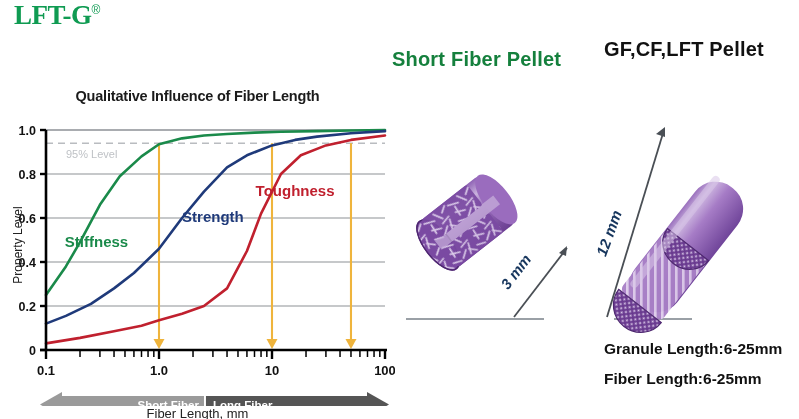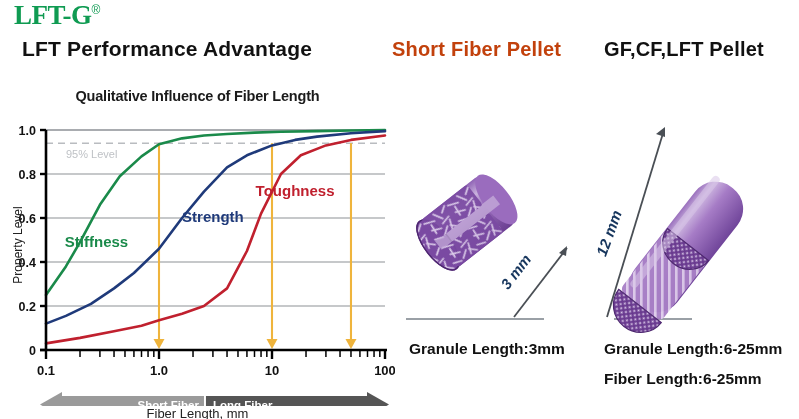--- a/index.html
+++ b/index.html
@@ -11,21 +11,21 @@
   
   .logo{position:absolute;left:14px;top:2px;font-family:"Liberation Serif", serif;
         font-weight:bold;font-size:27px;color:#0f9b52;letter-spacing:-0.5px;
         line-height:1;}
   .logo .reg{font-size:12px;vertical-align:super;font-family:"Liberation Sans",sans-serif;
         font-weight:normal;}
 
   
   .h-left{position:absolute;left:22px;top:37px;font-size:21px;font-weight:bold;color:#111;
           letter-spacing:.2px;white-space:nowrap;}
-  .h-mid{position:absolute;left:392px;top:38px;font-size:20px;font-weight:bold;color:#c2410c;
+  .h-mid{position:absolute;left:392px;top:48px;font-size:20px;font-weight:bold;color:#15803d;
           letter-spacing:.2px;white-space:nowrap;}
   .h-right{position:absolute;left:604px;top:38px;font-size:20px;font-weight:bold;color:#111;
           letter-spacing:.2px;white-space:nowrap;}
 
   
   .chart-wrap{position:absolute;left:0;top:76px;width:395px;height:341px;margin-top:12px;}
   .c-title{position:absolute;left:0;top:0;width:395px;text-align:center;
            font-size:14.5px;font-weight:bold;color:#1b1b1b;letter-spacing:-.2px;}
   .c-sub{position:absolute;left:0;top:20px;width:395px;text-align:center;
          font-size:11.5px;color:#2a2a2a;}
@@ -47,21 +47,20 @@
 </style>
 </head>
 <body>
 
 <div class="root">
 
   <div class="logo">
     <span>LFT-G</span><span class="reg">®</span>
   </div>
 
-  <div class="h-left">LFT Performance Advantage</div>
   <div class="h-mid">Short Fiber Pellet</div>
   <div class="h-right">GF,CF,LFT Pellet</div>
 
   <div class="chart-wrap">
     <div class="c-title">Qualitative Influence of Fiber Length</div>
     <div class="ylab">Property Level</div>
     <div class="xlab">Fiber Length, mm</div>
     <svg class="plot-svg" id="plot" width="395" height="284">
         <line x1="46" y1="184" x2="385" y2="184" stroke="#8d9196" stroke-width="1.2"></line>
         <line x1="46" y1="140" x2="385" y2="140" stroke="#8d9196" stroke-width="1.2"></line>
@@ -203,17 +202,16 @@
           <path d="M 0,-27 A 26,27 0 0 0 0,27 Z" fill="url(#dots)" stroke="#4e2870" stroke-width="1.2"></path>
           <path d="M 78,-26 A 24,26 0 0 0 78,26 Z" fill="url(#dots)" stroke="#4e2870" stroke-width="1.2"></path>
           <rect x="10" y="-22" width="140" height="8" rx="4" fill="#d8c6e8" opacity=".55"></rect>
         </g>
         <line x1="215" y1="247" x2="272" y2="60" stroke="#4a4f55" stroke-width="1.8"></line>
         <polygon points="273,57 264,64 273,67" fill="#4a4f55"></polygon>
         <text x="222" y="165" fill="#17365d" font-size="15" font-style="italic" font-weight="bold" font-family="&quot;Liberation Sans&quot;,sans-serif" transform="rotate(-70,222,165)" text-anchor="middle">12 mm</text>
       </svg>
   </div>
 
-  <div class="cap cap-l1">Granule Length:3mm</div>
   <div class="cap cap-r1">Granule Length:6-25mm</div>
   <div class="cap cap-r2">Fiber Length:6-25mm</div>
 
 </div>
 
 </body></html>

